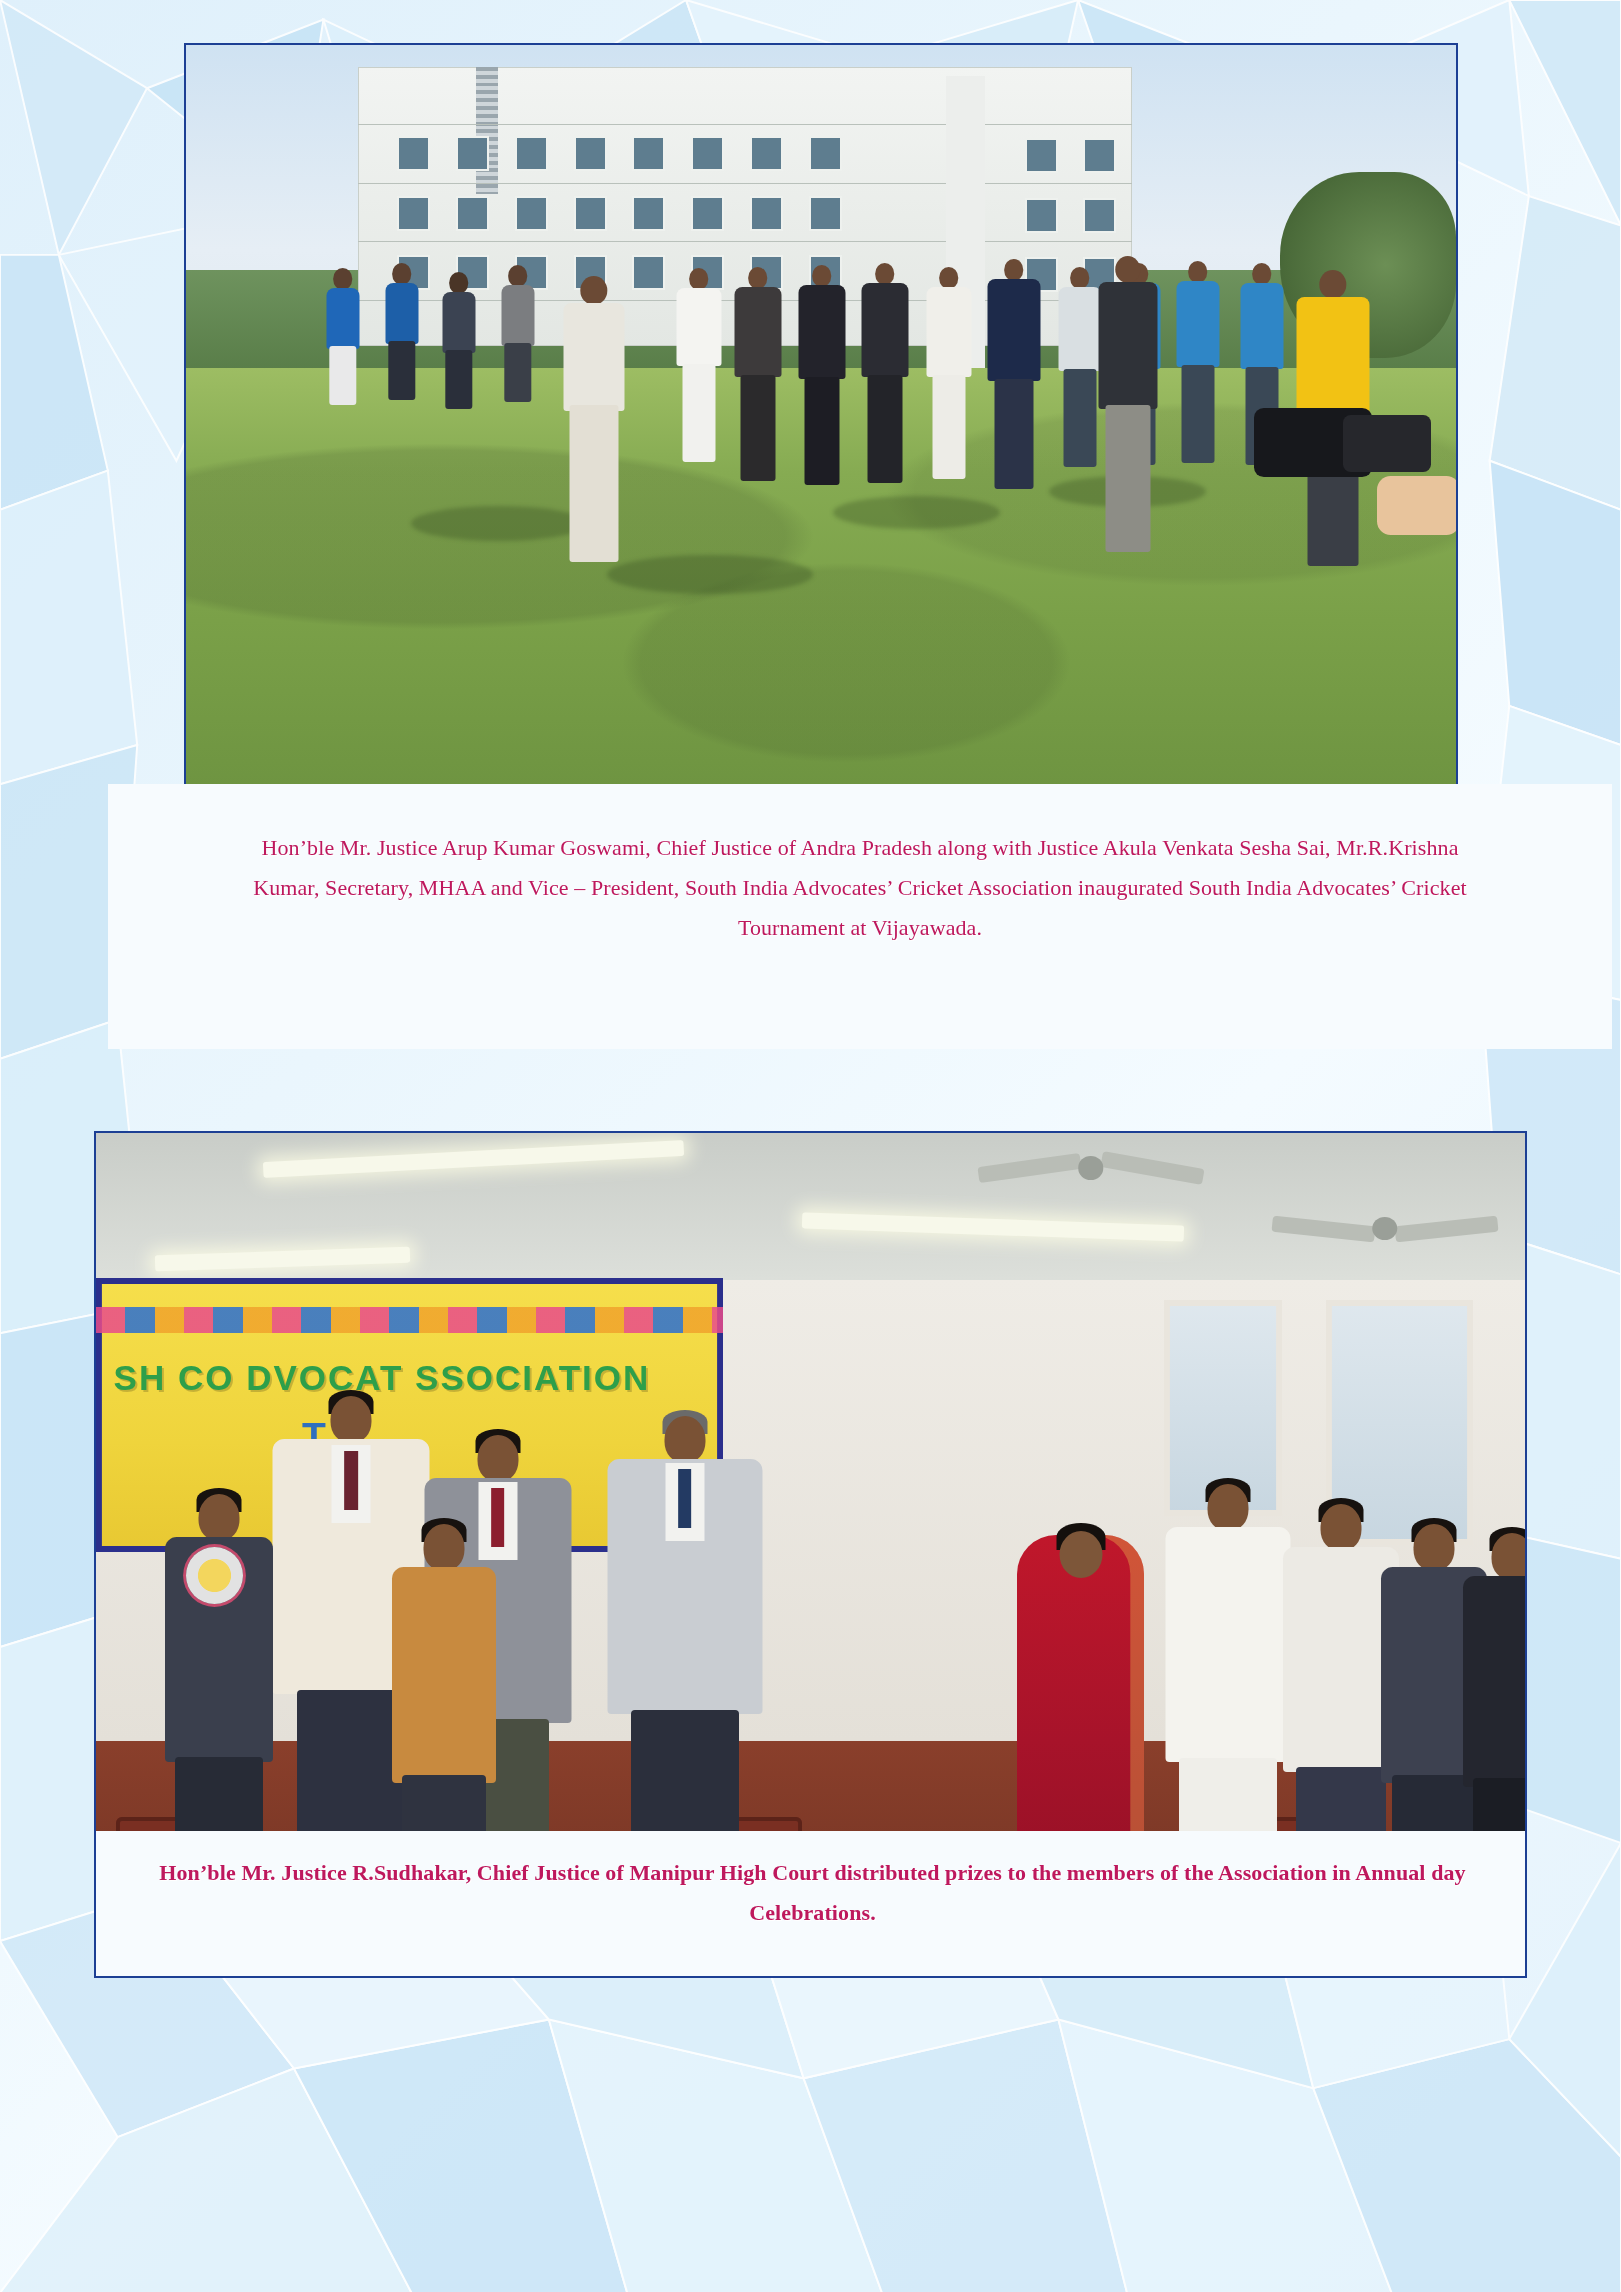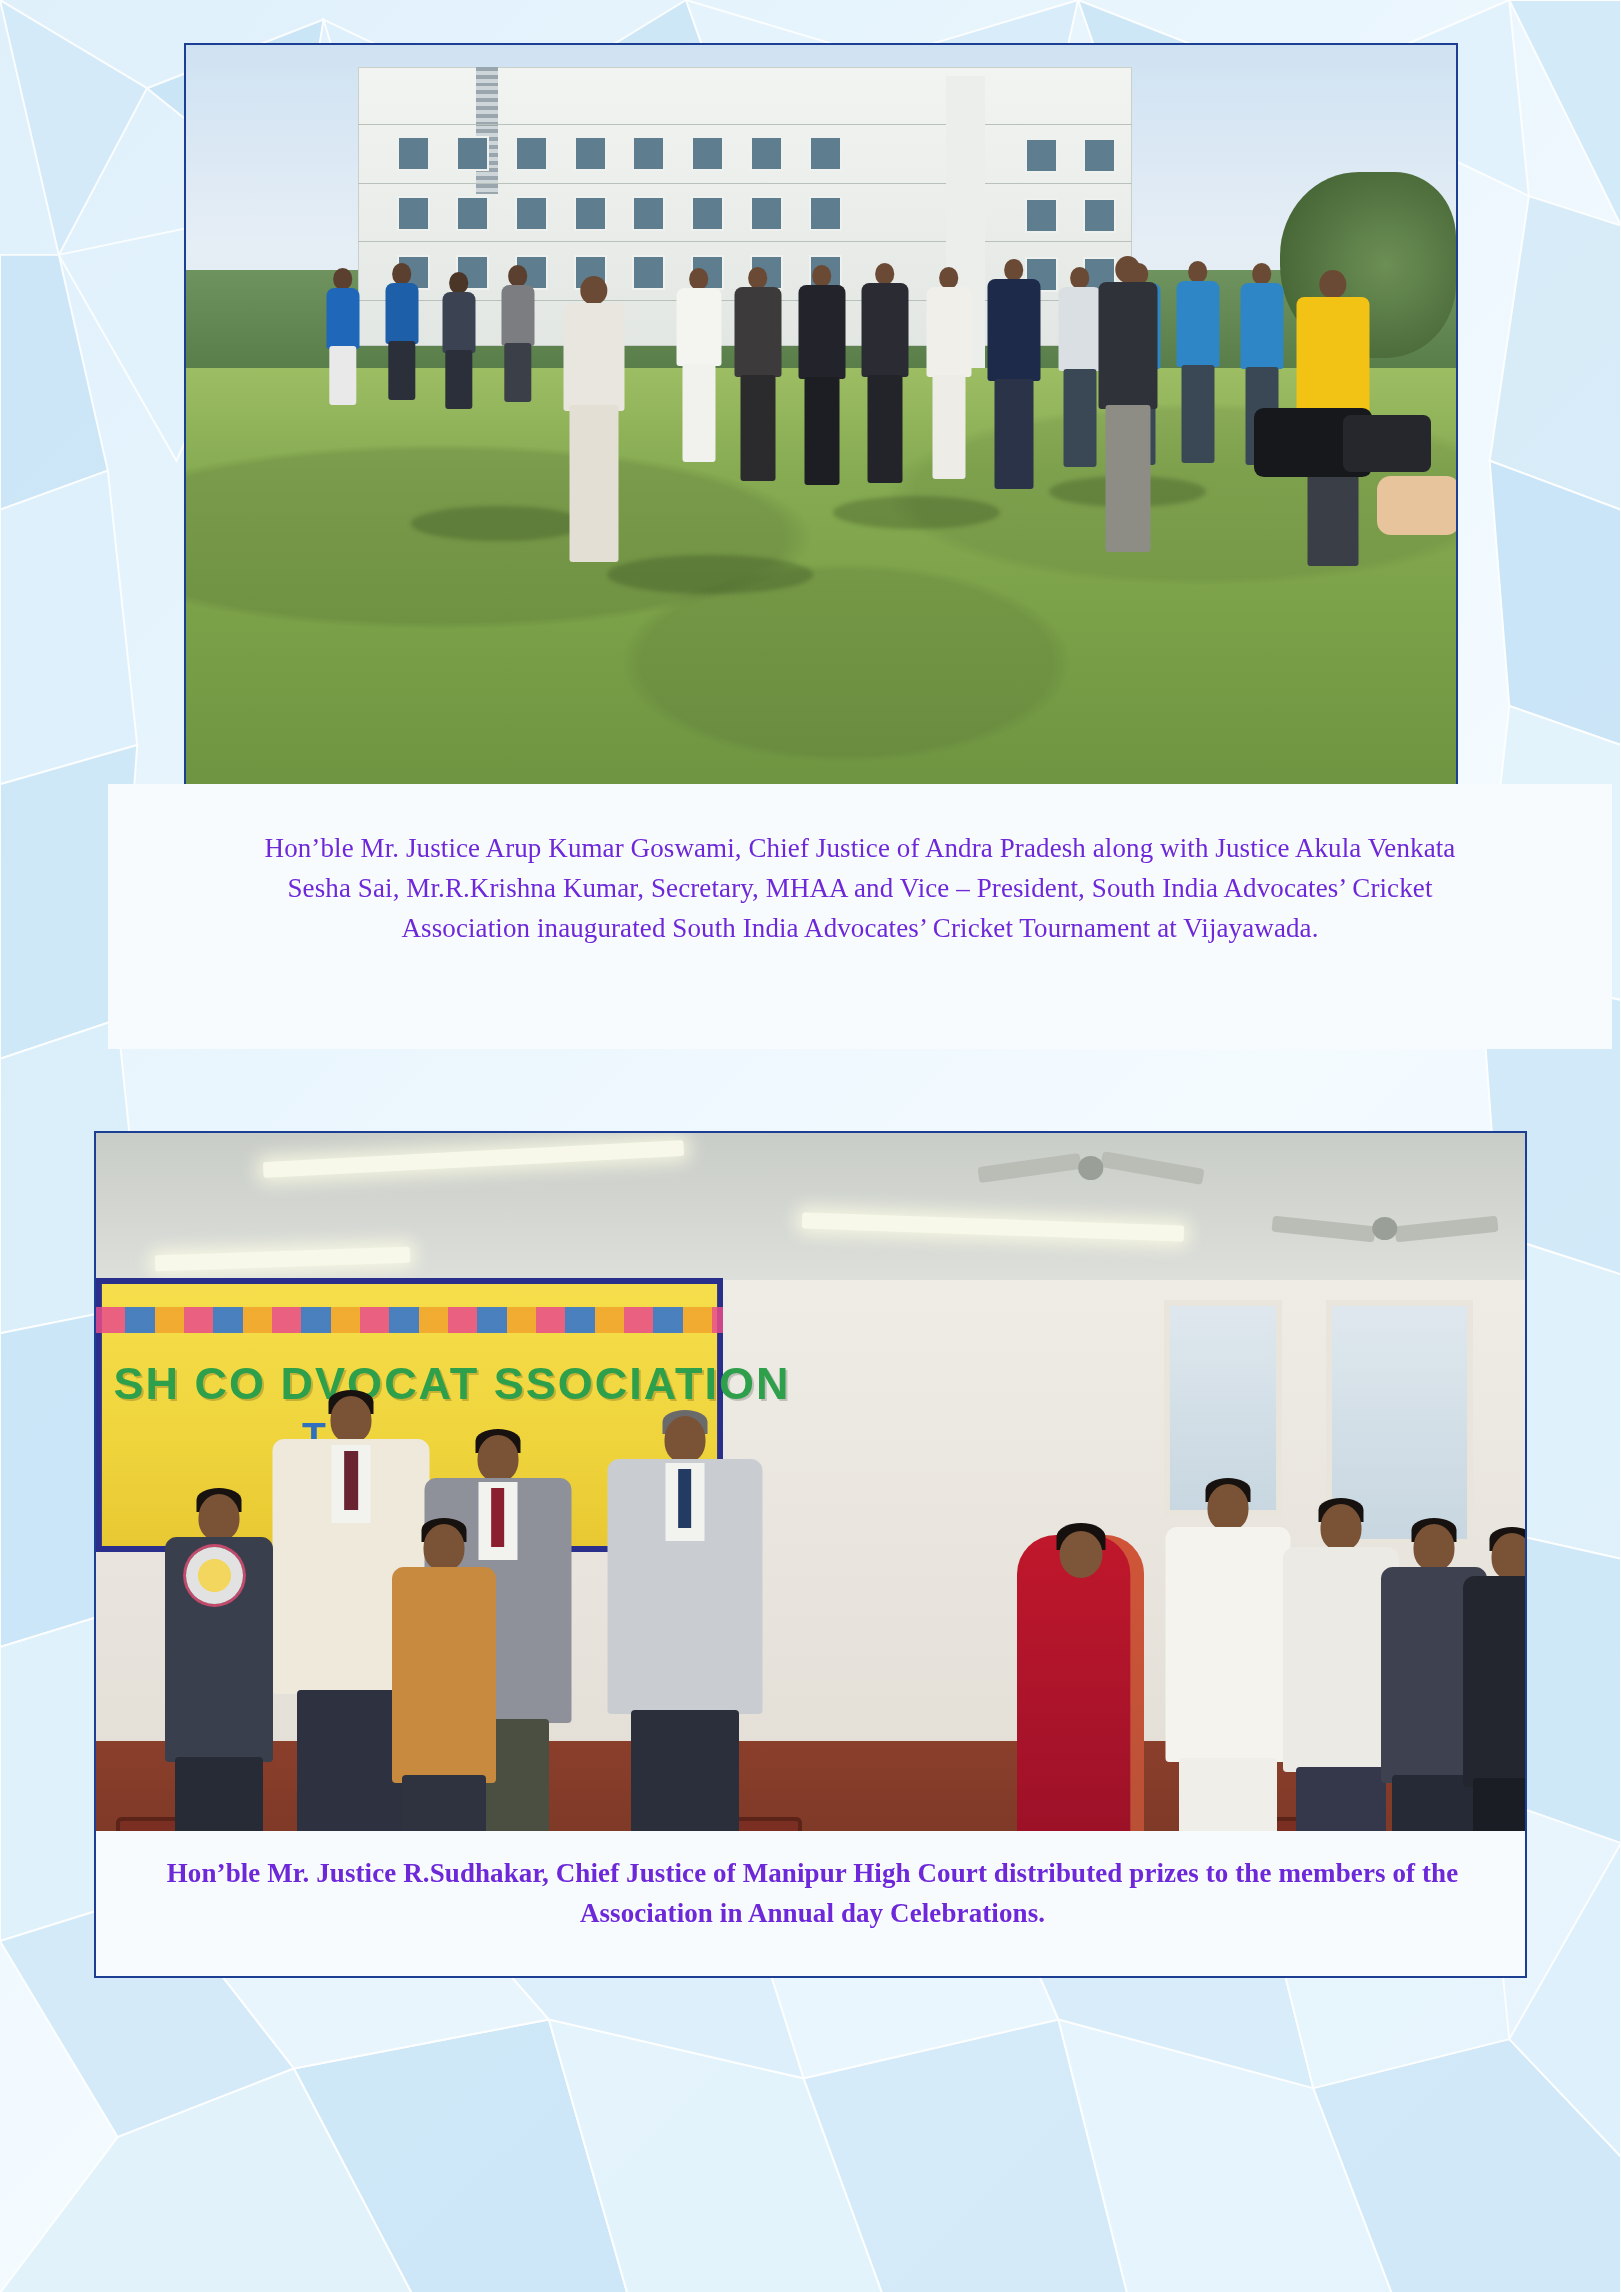--- a/index.html
+++ b/index.html
@@ -55,23 +55,23 @@
   .caption-plate-1 {
     position: absolute;
     left: 108px;
     top: 784px;
     width: 1504px;
     height: 265px;
     background: #f7fbfe;
     box-shadow: 0 0 0 0 rgba(0,0,0,0);
   }
   .caption-text {
-    color: #6d28d9;
+    color: #be185d;
     text-align: center;
-    font-size: 27px;
+    font-size: 22px;
     line-height: 40px;
     letter-spacing: 0.1px;
     text-shadow: 1px 1px 0 rgba(255,255,255,.95);
   }
   .caption-1-text {
     position: absolute;
     left: 132px;
     top: 44px;
     width: 1240px;
   }
@@ -204,21 +204,21 @@
     background: linear-gradient(180deg,#efece6 0%,#e4e0d8 100%);
   }
   .ph2-banner {
     position: absolute; left: 0; top: 145px; width: 627px; height: 274px;
     background: linear-gradient(180deg,#f6df4c 0%,#efd43c 60%,#e8c832 100%);
     box-shadow: inset 0 0 0 5.9px #2b2f8c;
   }
   .ph2-banner-text {
     position: absolute; left: 17.6px; top: 80px;
     font-family: "Liberation Sans", sans-serif;
-    font-weight: bold; font-size: 45px; letter-spacing: 2px;
+    font-weight: bold; font-size: 35px; letter-spacing: 2px;
     color: #2e9f4a; white-space: nowrap;
     text-shadow: 2px 2px 0 rgba(0,0,0,.18);
   }
   .ph2-banner-text2 {
     position: absolute; left: 206px; top: 137px;
     font-family: "Liberation Sans", sans-serif;
     font-weight: bold; font-size: 39px; letter-spacing: 2px;
     color: #2e6fbf; white-space: nowrap;
   }
   .ph2-banner-strip {

